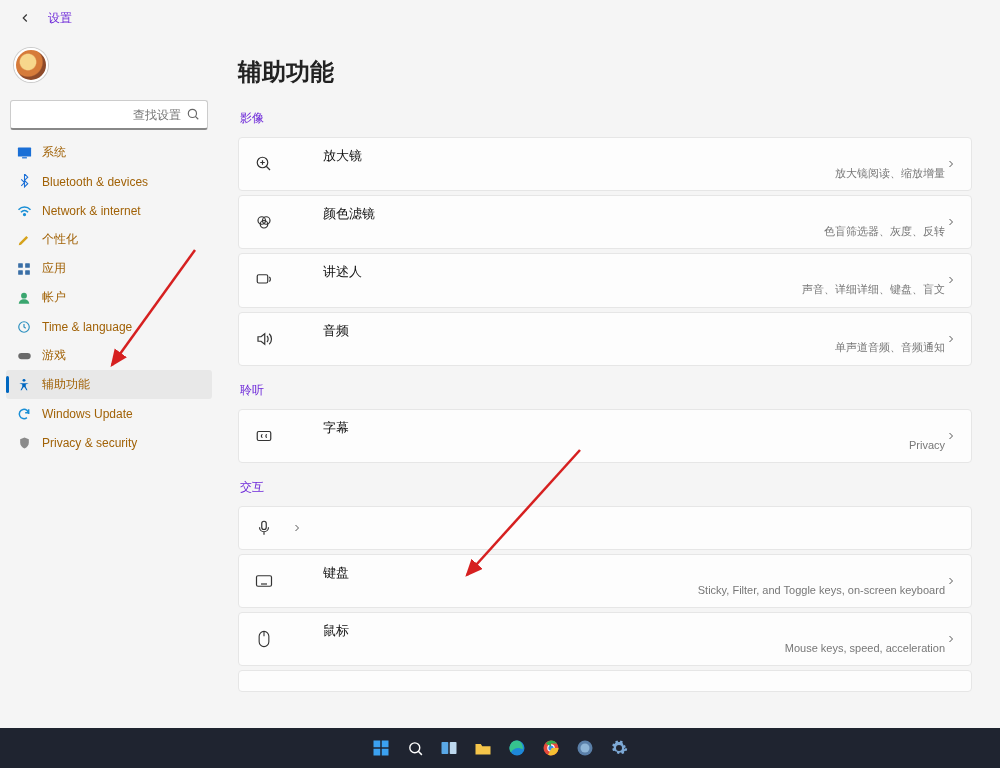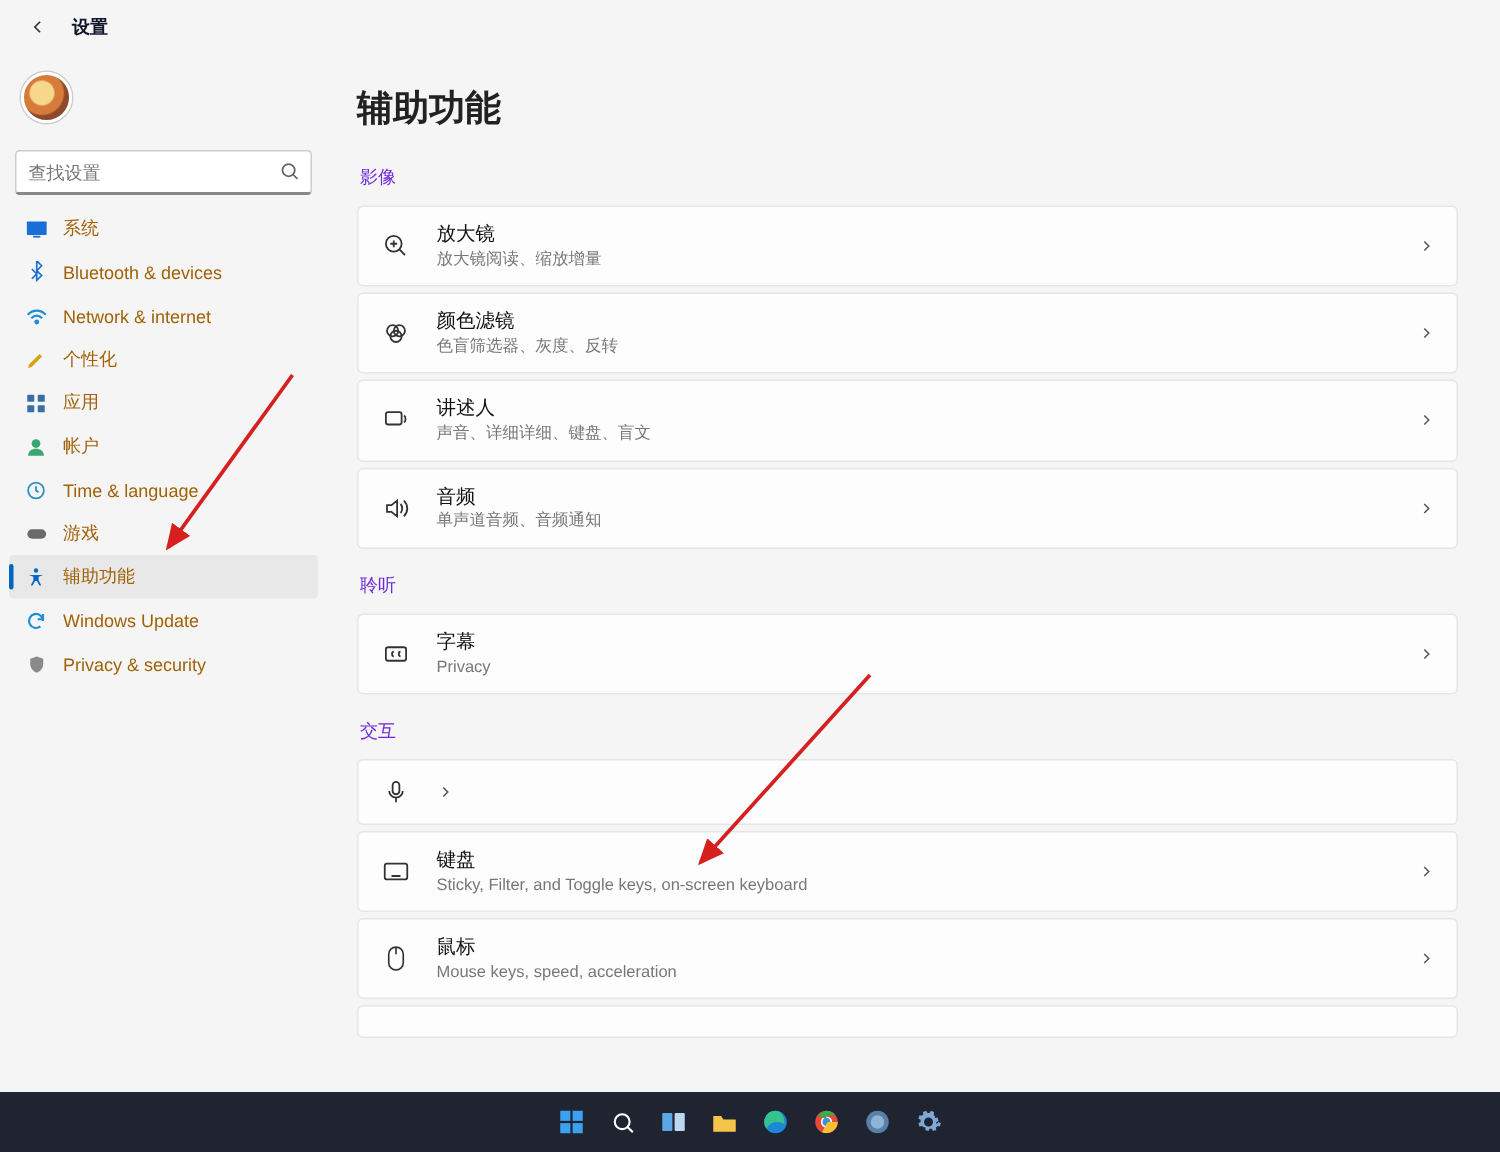--- a/index.html
+++ b/index.html
@@ -1,48 +1,48 @@
 <!DOCTYPE html>
 <html><head>
 <meta charset="utf-8">
 <style>
   * { box-sizing: border-box; margin: 0; padding: 0; font-family: "Segoe UI", "Microsoft YaHei", sans-serif; }
   body { width: 1000px; height: 768px; background: #f5f5f5; overflow: hidden; position: relative; }
   
   .topbar { display: flex; align-items: center; padding: 8px 14px; height: 36px; }
   .back-btn { width: 22px; height: 22px; display: flex; align-items: center; justify-content: center; cursor: pointer; color: #333; }
-  .top-title { font-size: 12px; margin-left: 12px; color: #0f172a; font-weight: bold; }
+  .top-title { font-size: 12px; margin-left: 12px; color: #6d28d9; }
   
   .layout { display: flex; height: calc(100% - 36px - 40px); }
   
   .sidebar { width: 218px; padding: 4px 6px; }
   .avatar-row { padding: 8px 6px 18px 8px; }
   .avatar { width: 34px; height: 34px; border-radius: 50%; background: radial-gradient(circle at 40% 40%, #f7d78c 0 30%, #d67b3a 35% 55%, #8e4a2a 60% 100%); border: 2px solid #fff; box-shadow: 0 0 0 1px #ccc; }
   
   .search { position: relative; margin: 0 4px 8px 4px; }
-  .search input { width: 100%; height: 30px; border: 1px solid #ccc; border-bottom: 2px solid #888; border-radius: 3px; padding: 0 26px 0 8px; font-size: 12px; background: #fff; color: #555; }
+  .search input { width: 100%; height: 30px; border: 1px solid #ccc; border-bottom: 2px solid #888; border-radius: 3px; padding: 0 26px 0 8px; font-size: 12px; background: #fff; color: #555; text-align: right; }
   .search .sicon { position: absolute; right: 8px; top: 7px; color: #666; }
   
   .nav { list-style: none; margin-top: 4px; }
   .nav li { display: flex; align-items: center; height: 29px; padding: 0 6px 0 10px; font-size: 12px; color: #a16207; border-radius: 3px; cursor: pointer; position: relative; }
   .nav li.active { background: #e8e8e8; }
   .nav li.active::before { content: ""; position: absolute; left: 0; top: 6px; bottom: 6px; width: 3px; background: #0067c0; border-radius: 2px; }
   .nav .nicon { width: 16px; height: 16px; margin-right: 10px; display: flex; align-items: center; justify-content: center; font-size: 12px; }
   
   .main { flex: 1; padding: 20px 28px 10px 20px; overflow-y: auto; }
   .page-title { font-size: 24px; font-weight: 600; color: #222; margin-bottom: 22px; }
   
   .section-label { font-size: 12px; color: #6d28d9; margin: 16px 0 10px 2px; }
   .section-label.first { margin-top: 8px; }
   
   .card { background: #fdfdfd; border: 1px solid #e6e6e6; border-radius: 4px; display: flex; align-items: center; padding: 10px 14px; margin-bottom: 4px; cursor: pointer; }
   .card .cicon { width: 22px; height: 22px; margin-right: 16px; display: flex; align-items: center; justify-content: center; color: #333; }
-  .card .ctext { flex: 1; }
+  .card .ctext { flex: 1; margin-left: 32px; }
   .card .ctitle { font-size: 13px; color: #111; line-height: 1.3; }
-  .card .csub { font-size: 11px; color: #777; line-height: 1.3; margin-top: 1px; }
+  .card .csub { font-size: 11px; color: #777; line-height: 1.3; margin-top: 1px; text-align: right; }
   .card .chev { color: #555; }
   
   svg { display: block; }
   
   
   .taskbar { position: absolute; bottom: 0; left: 0; right: 0; height: 40px; background: #1f2430; display: flex; align-items: center; justify-content: center; gap: 6px; }
   .tbtn { width: 28px; height: 28px; border-radius: 4px; display: flex; align-items: center; justify-content: center; cursor: pointer; }
   
   
   .arrow { position: absolute; pointer-events: none; }

